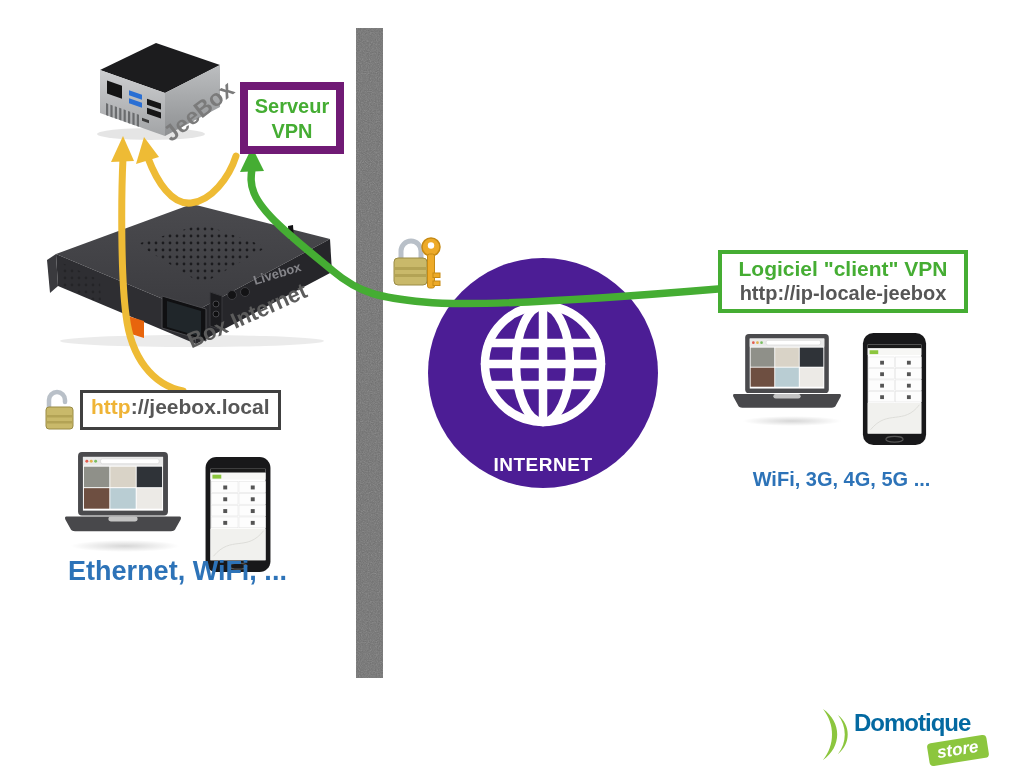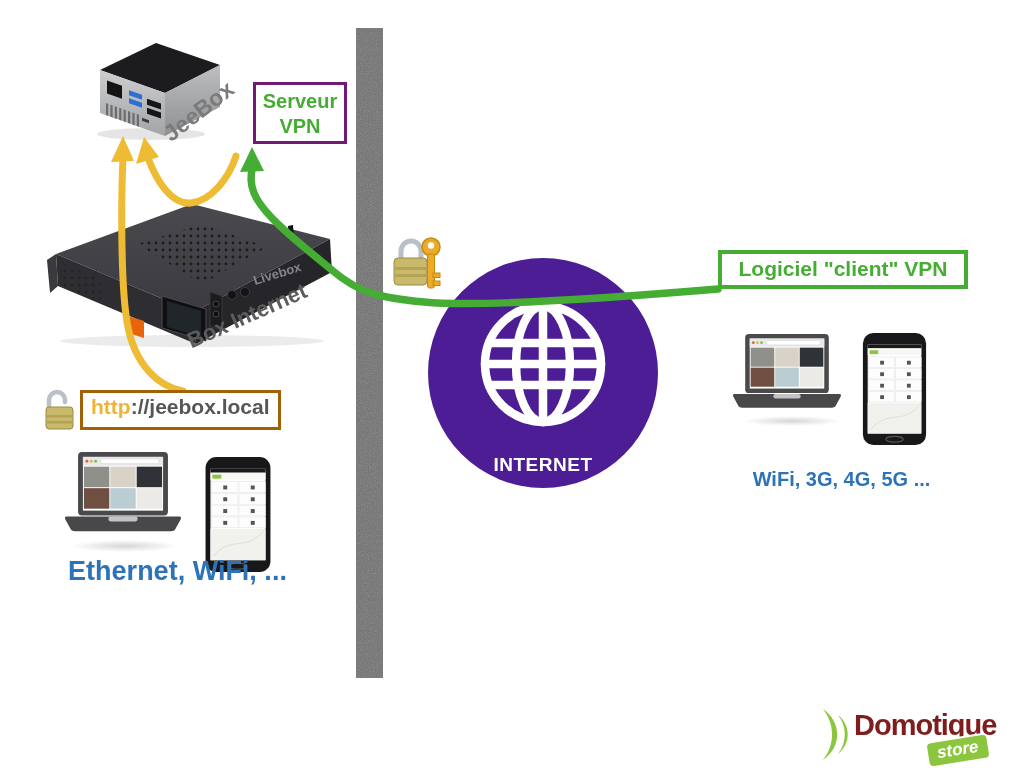--- a/index.html
+++ b/index.html
@@ -26,49 +26,49 @@
 
   
   #arrows{left:0;top:0;z-index:20;pointer-events:none;}
 
   
   .photo-label{font-weight:bold;color:#767676;z-index:25;white-space:nowrap;}
   #jeebox-label{left:158px;top:98px;font-size:23px;transform:rotate(-38deg);color:#7b7b7b;}
   #boxinternet-label{left:183px;top:303px;font-size:22px;transform:rotate(-24deg);color:#5c5c5c;}
 
   
-  #vpn-server-box{left:240px;top:82px;width:88px;height:52px;border:3px solid #701a75;
+  #vpn-server-box{left:240px;top:82px;width:88px;height:52px;border:8px solid #701a75;
                   background:#fff;z-index:30;text-align:center;color:#45ad33;
-                  font-weight:bold;font-size:20px;line-height:1.25;padding-top:4px;margin-left:13px;}
+                  font-weight:bold;font-size:20px;line-height:1.25;padding-top:4px;}
 
   
   #open-lock{left:44px;top:388px;z-index:30;}
-  #local-url-box{left:80px;top:390px;height:32px;border:3px solid #a16207;background:#fff;
+  #local-url-box{left:80px;top:390px;height:32px;border:3px solid #404040;background:#fff;
                  z-index:30;font-size:21px;font-weight:bold;padding:2px 8px 0 8px;
                  white-space:nowrap;color:#565656;}
   #local-url-box .proto{color:#efb436;}
 
   
   .devices-caption{color:#2d73b8;font-weight:bold;z-index:30;text-align:center;}
   #caption-left{left:55px;top:556px;width:245px;font-size:27px;}
   #caption-right{left:714px;top:468px;width:255px;font-size:20px;}
 
   
   #lock-key{left:389px;top:230px;z-index:30;}
 
   
   #vpn-client-box{left:718px;top:250px;width:242px;border:4px solid #45ad33;background:#fff;
                   z-index:30;text-align:center;padding:3px 0 4px 0;}
   #vpn-client-box .l1{color:#45ad33;font-weight:bold;font-size:21px;}
   #vpn-client-box .l2{color:#565656;font-weight:bold;font-size:20px;margin-top:1px;}
 
   
   #logo{left:818px;top:703px;width:205px;height:62px;z-index:30;}
-  #logo .word{position:absolute;left:36px;top:6px;font-size:29px;font-weight:bold;
-              color:#7f1d1d;letter-spacing:-1px;}
+  #logo .word{position:absolute;left:36px;top:6px;font-size:24px;font-weight:bold;
+              color:#0369a1;letter-spacing:-1px;}
   #logo .badge{position:absolute;left:110px;top:36px;background:#8cc63e;color:#fff;
                font-weight:bold;font-style:italic;font-size:17px;padding:1px 9px 2px 9px;
                border-radius:4px;transform:rotate(-9deg);box-shadow:0 0 0 2px #fff;}
   .shadow{background:radial-gradient(ellipse at center,rgba(0,0,0,.16),transparent 70%);
           z-index:9;}
 </style>
 </head>
 <body>
 
 <div id="wall" class="abs">
@@ -242,20 +242,21 @@
     <circle cx="42" cy="17" r="9" fill="#edaa28" stroke="#c68a14" stroke-width="1.5"></circle>
     <circle cx="42" cy="15.5" r="3.2" fill="#ffffff"></circle>
     <rect x="38.5" y="24" width="7" height="34" rx="2" fill="#edaa28" stroke="#c68a14" stroke-width="1"></rect>
     <rect x="44" y="43" width="7" height="4.5" fill="#edaa28" stroke="#c68a14" stroke-width="1"></rect>
     <rect x="44" y="51" width="7" height="4.5" fill="#edaa28" stroke="#c68a14" stroke-width="1"></rect>
   </g>
 </svg>
 
 <div id="vpn-client-box" class="abs">
   <div class="l1">Logiciel "client" VPN</div>
+  <div class="l2">http://ip-locale-jeebox</div>
 </div>
 
 <svg id="laptop-right" class="abs" width="112" height="80" viewBox="0 0 120 88">
   <rect x="14" y="0" width="92" height="65" rx="4" fill="#4a4a4d"></rect>
   <rect x="19" y="5" width="82" height="55" fill="#ffffff"></rect>
   <rect x="19" y="5" width="82" height="9" fill="#e9e9e9"></rect>
   <circle cx="23" cy="9.5" r="1.5" fill="#e25b4e"></circle>
     <circle cx="27.5" cy="9.5" r="1.5" fill="#e2b34e"></circle>
     <circle cx="32" cy="9.5" r="1.5" fill="#7abf62"></circle>
   <rect x="37" y="7" width="60" height="5" rx="2" fill="#ffffff" stroke="#d0d0d0" stroke-width="0.6"></rect>

